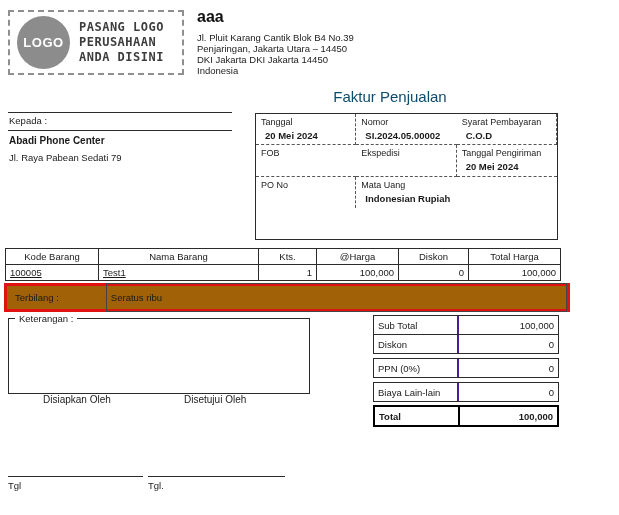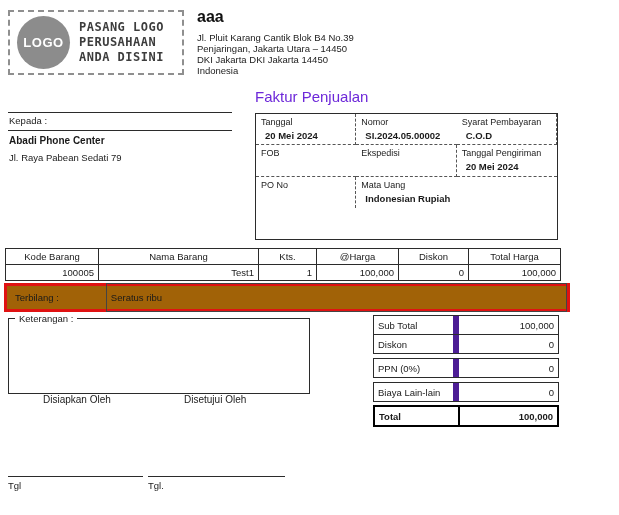--- a/index.html
+++ b/index.html
@@ -19,21 +19,21 @@
   }
   .logo-lines{
     margin-left:9px;font-family:"DejaVu Sans Mono","Liberation Mono",monospace;
     font-size:12px;line-height:15px;color:#3d3d3d;font-weight:600;letter-spacing:.5px;white-space:nowrap;
   }
   
   .company{position:absolute;left:197px;top:8px;}
   .company-name{font-size:16px;font-weight:bold;color:#111;}
   .company-addr{font-size:9.5px;line-height:11px;color:#222;margin-top:6px;}
   
-  .doc-title{position:absolute;left:255px;top:88px;width:270px;font-size:15px;color:#6d28d9;}
+  .doc-title{position:absolute;left:255px;top:88px;width:270px;text-align:center;font-size:15px;color:#0c4a6e;}
   
   .rule{position:absolute;height:0;border-top:1.5px solid #2b2b2b;}
   .kepada-label{position:absolute;left:9px;top:115px;font-size:9.5px;}
   .recipient-name{position:absolute;left:9px;top:135px;font-size:10px;font-weight:bold;}
   .recipient-addr{position:absolute;left:9px;top:152px;font-size:9.5px;text-align:right;}
   
   .info-table{
     position:absolute;left:255px;top:113px;width:303px;height:127px;
     border:1px solid #2b2b2b;display:grid;grid-template-columns:1fr 1fr 1fr;grid-template-rows:1fr 1fr 1fr 1fr;
     box-sizing:border-box;
@@ -44,42 +44,42 @@
   .info-label{font-size:9px;color:#222;}
   .info-value{font-size:9.5px;font-weight:bold;margin:3px 0 0 4px;}
   
   table.items{
     position:absolute;left:5px;top:248px;width:555px;border-collapse:collapse;table-layout:fixed;border-radius:10px;
   }
   table.items th,table.items td{
     border:1px solid #2b2b2b;font-size:9.5px;padding:1px 4px;height:13px;overflow:hidden;white-space:nowrap;
   }
   table.items th{font-weight:normal;text-align:center;}
-  td.al{text-align:right;} td.ar{text-align:right;}
+  td.al{text-align:left;text-decoration:underline;} td.ar{text-align:right;}
   
   .terbilang-hl{
     position:absolute;left:4px;top:283px;width:560px;height:23px;
     border:3px solid var(--hl,#e01212);display:flex;align-items:center;background:#a16207;gap:41px;
   }
   .terbilang-label{font-size:9.5px;margin-left:8px;white-space:nowrap;}
   .terbilang-input{
     margin-left:6px;width:484px;height:29px;border:1px solid #444;
     font-size:9.5px;display:flex;align-items:center;padding-left:4px;box-sizing:border-box;
   }
   
   .ket-box{position:absolute;left:8px;top:318px;width:300px;height:74px;border:1.5px solid #2b2b2b;}
   .ket-legend{
     position:absolute;left:6px;top:-6px;background:#fff;padding:0 4px;font-size:9.5px;color:#1a1a1a;
   }
   
   .totals{position:absolute;left:373px;top:315px;width:186px;}
   .tot-box{border:1px solid #2b2b2b;box-sizing:border-box;}
   .tot-row{display:flex;height:18px;}
   .tot-row + .tot-row{border-top:1px solid #2b2b2b;}
-  .tot-label{width:85px;border-right:6px solid #4c1d95;font-size:9.5px;display:flex;align-items:center;padding-left:4px;box-sizing:border-box;}
+  .tot-label{width:85px;border-right:2px solid #4c1d95;font-size:9.5px;display:flex;align-items:center;padding-left:4px;box-sizing:border-box;}
   .tot-value{flex:1;font-size:9.5px;display:flex;align-items:center;justify-content:flex-end;padding-right:4px;}
   .tot-gap{height:4px;}
   .tot-box.grand{border:2px solid #000;}
   .tot-box.grand .tot-label{border-right:2px solid #000;font-weight:bold;}
   .tot-box.grand .tot-value{font-weight:bold;}
   
   .sig-prepared{position:absolute;left:43px;top:394px;font-size:10px;}
   .sig-approved{position:absolute;left:184px;top:394px;font-size:10px;}
   .sigline-1{left:8px;top:476px;width:135px;}
   .sigline-2{left:148px;top:476px;width:137px;}

